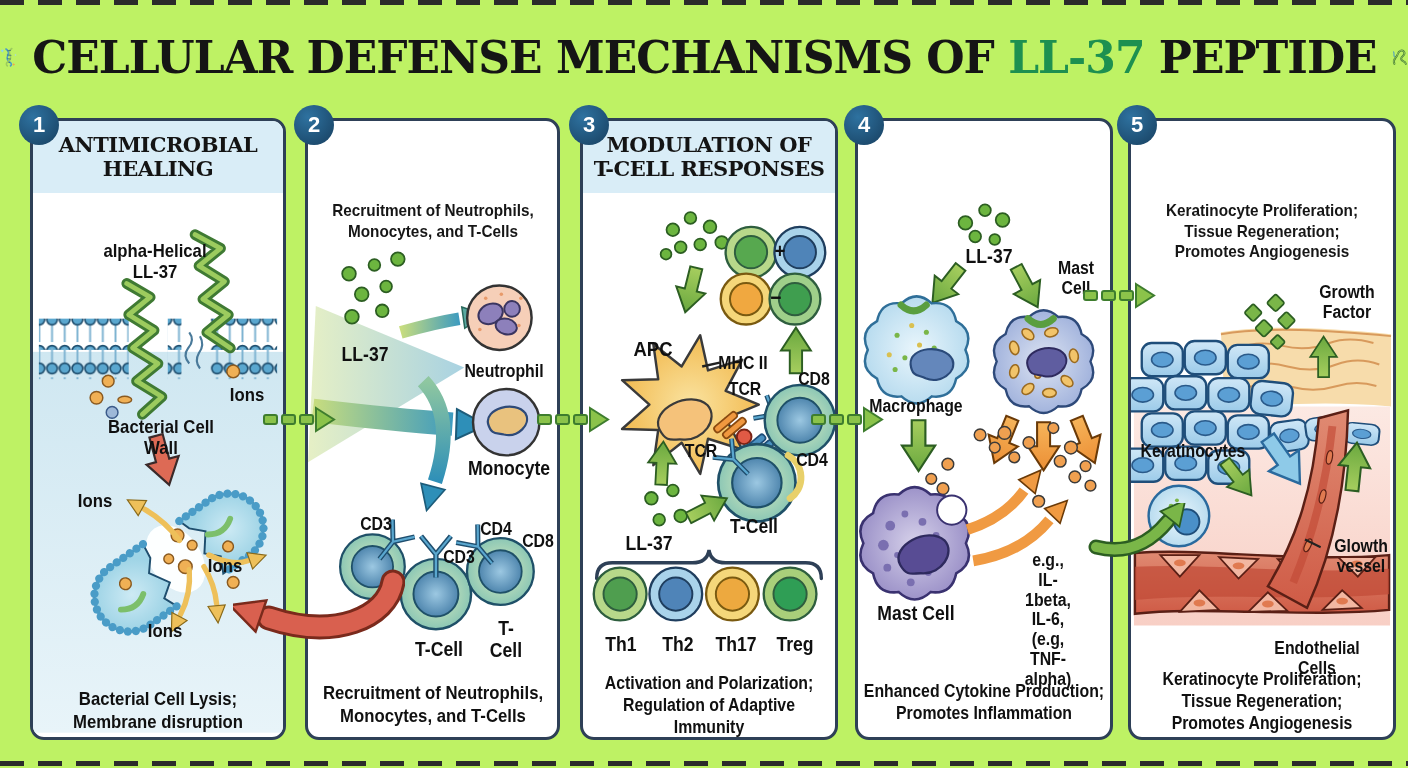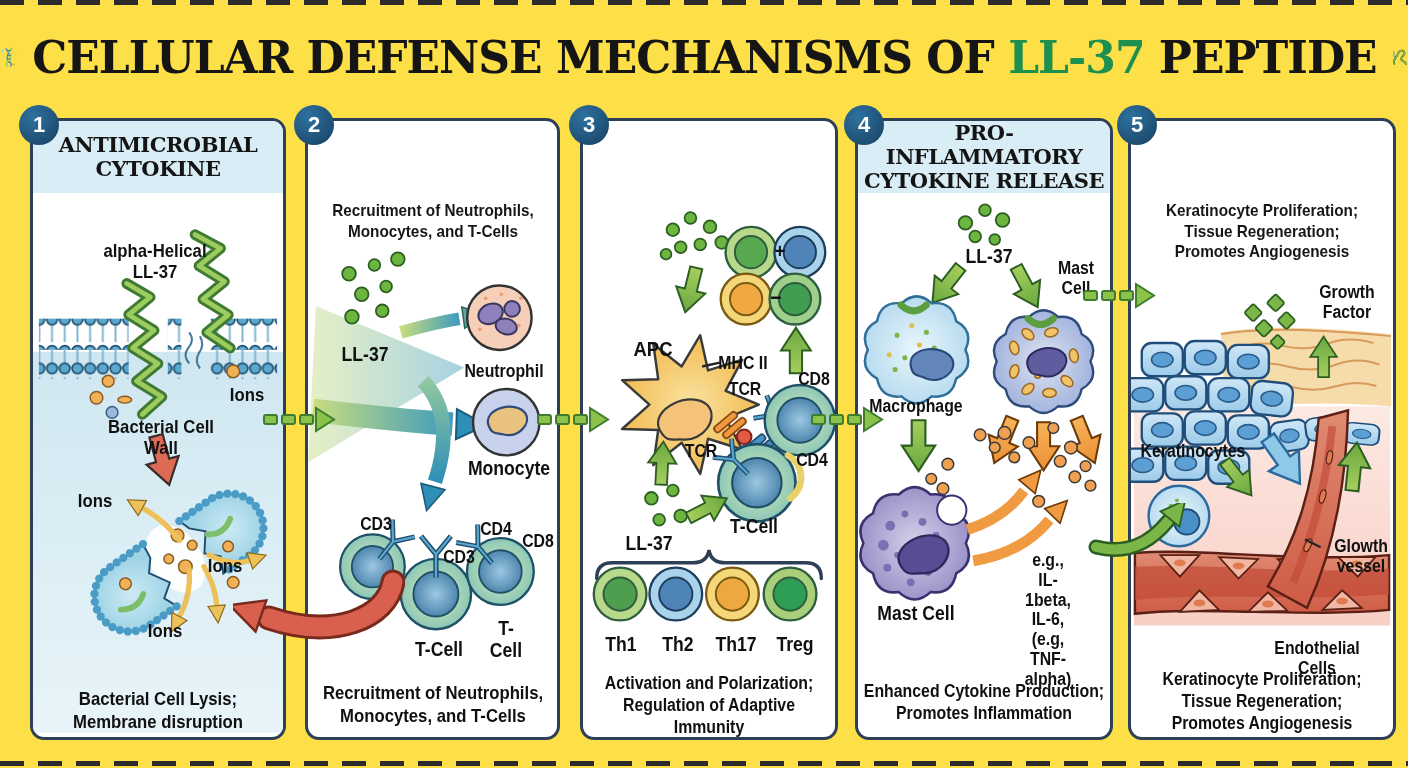--- a/index.html
+++ b/index.html
@@ -1,16 +1,16 @@
 <!DOCTYPE html>
 <html><head>
 <meta charset="utf-8">
 <style>
   html,body{margin:0;padding:0;background:#fff;}
-  .canvas{position:relative;width:1408px;height:768px;background:#fde047;overflow:hidden;
+  .canvas{position:relative;width:1408px;height:768px;background:#bef264;overflow:hidden;
           font-family:"Liberation Sans",sans-serif;}
   .hdash{position:absolute;left:0;width:100%;height:5px;
          background:repeating-linear-gradient(90deg,#2b2b2b 0 24px,transparent 24px 38px);}
   
   .titlebar{position:absolute;top:8px;left:0;width:100%;height:98px;display:flex;
             align-items:center;justify-content:center;gap:14px;}
   .titlebar h1{margin:0;font-family:"DejaVu Serif",serif;font-weight:bold;font-size:44px;
                letter-spacing:-1px;color:#151515;white-space:nowrap;}
   .hl{color:#1d9050;}
   
@@ -222,21 +222,21 @@
       <g fill="#eec05a" stroke="#8a6a1a" stroke-width="1.5">
         <use href="#ahead" transform="translate(112,392) rotate(-151) scale(0.8)"></use>
         <use href="#ahead" transform="translate(150,503) rotate(118) scale(0.8)"></use>
         <use href="#ahead" transform="translate(188,492) rotate(85) scale(0.8)"></use>
         <use href="#ahead" transform="translate(222,446) rotate(-19) scale(0.8)"></use>
       </g>
     </svg>
     </div>
     <div class="badge">1</div>
     <div class="phead">ANTIMICROBIAL
-CYTOKINE</div>
+HEALING</div>
     <div class="lbl" style="left:122px;top:120px;font-size:19px">alpha-Helical LL-37</div>
     <div class="lbl" style="left:214px;top:264px;font-size:19px">Ions</div>
     <div class="lbl" style="left:128px;top:296px;font-size:19px">Bacterial Cell Wall</div>
     <div class="lbl" style="left:62px;top:370px;font-size:19px">Ions</div>
     <div class="lbl" style="left:192px;top:435px;font-size:19px">Ions</div>
     <div class="lbl" style="left:132px;top:500px;font-size:19px">Ions</div>
     <div class="pfoot" style="top:566px;font-size:19px">Bacterial Cell Lysis;
 Membrane disruption</div>
   </section>
 
@@ -381,20 +381,22 @@
         <circle cx="95" cy="480" r="27" fill="#a9d3ea" stroke="#1f3e5e" stroke-width="2.4"></circle>
             <circle cx="95" cy="480" r="17" fill="#4f84b8" stroke="#1f3e5e" stroke-width="2"></circle>
         <circle cx="153" cy="480" r="27" fill="#f5d77a" stroke="#7a5a10" stroke-width="2.4"></circle>
             <circle cx="153" cy="480" r="17" fill="#eda93f" stroke="#7a5a10" stroke-width="2"></circle>
         <circle cx="212" cy="480" r="27" fill="#a9cf7a" stroke="#2e5e3e" stroke-width="2.4"></circle>
             <circle cx="212" cy="480" r="17" fill="#2f9e55" stroke="#2e5e3e" stroke-width="2"></circle>
       </g>
     </svg>
     </div>
     <div class="badge">3</div>
+    <div class="phead">MODULATION OF
+T-CELL RESPONSES</div>
     <div class="lbl" style="left:197px;top:118px;font-size:21px">+</div>
     <div class="lbl" style="left:193px;top:165px;font-size:22px">−</div>
     <div class="lbl" style="left:70px;top:216px;font-size:21px">APC</div>
     <div class="lbl" style="left:160px;top:233px">MHC II</div>
     <div class="lbl" style="left:162px;top:259px">TCR</div>
     <div class="lbl" style="left:231px;top:249px">CD8</div>
     <div class="lbl" style="left:118px;top:321px">TCR</div>
     <div class="lbl" style="left:229px;top:330px">CD4</div>
     <div class="lbl" style="left:171px;top:394px;font-size:20px">T-Cell</div>
     <div class="lbl" style="left:66px;top:411px;font-size:20px">LL-37</div>
@@ -496,22 +498,20 @@
       </g>
       <g>
         <path d="M112,414 Q150,402 170,374" fill="none" stroke="#f09a42" stroke-width="11"></path>
         <use href="#ahead" transform="translate(173,370) rotate(-50)" fill="#f09a42" stroke="#6a3a08" stroke-width="1.6"></use>
         <path d="M118,446 Q168,438 196,404" fill="none" stroke="#f09a42" stroke-width="11"></path>
         <use href="#ahead" transform="translate(199,400) rotate(-46)" fill="#f09a42" stroke="#6a3a08" stroke-width="1.6"></use>
       </g>
     </svg>
     </div>
     <div class="badge">4</div>
-    <div class="phead">PRO-INFLAMMATORY
-CYTOKINE RELEASE</div>
     <div class="lbl" style="left:131px;top:124px;font-size:20px">LL-37</div>
     <div class="lbl" style="left:218px;top:138px">Mast
 Cell</div>
     <div class="lbl" style="left:58px;top:276px">Macrophage</div>
     <div class="lbl" style="left:58px;top:481px;font-size:20px">Mast Cell</div>
     <div class="lbl" style="left:190px;top:430px">e.g., IL-1beta,
 IL-6,
 (e.g, TNF-alpha)</div>
     <div class="pfoot" style="top:560px">Enhanced Cytokine Production;
 Promotes Inflammation</div>

